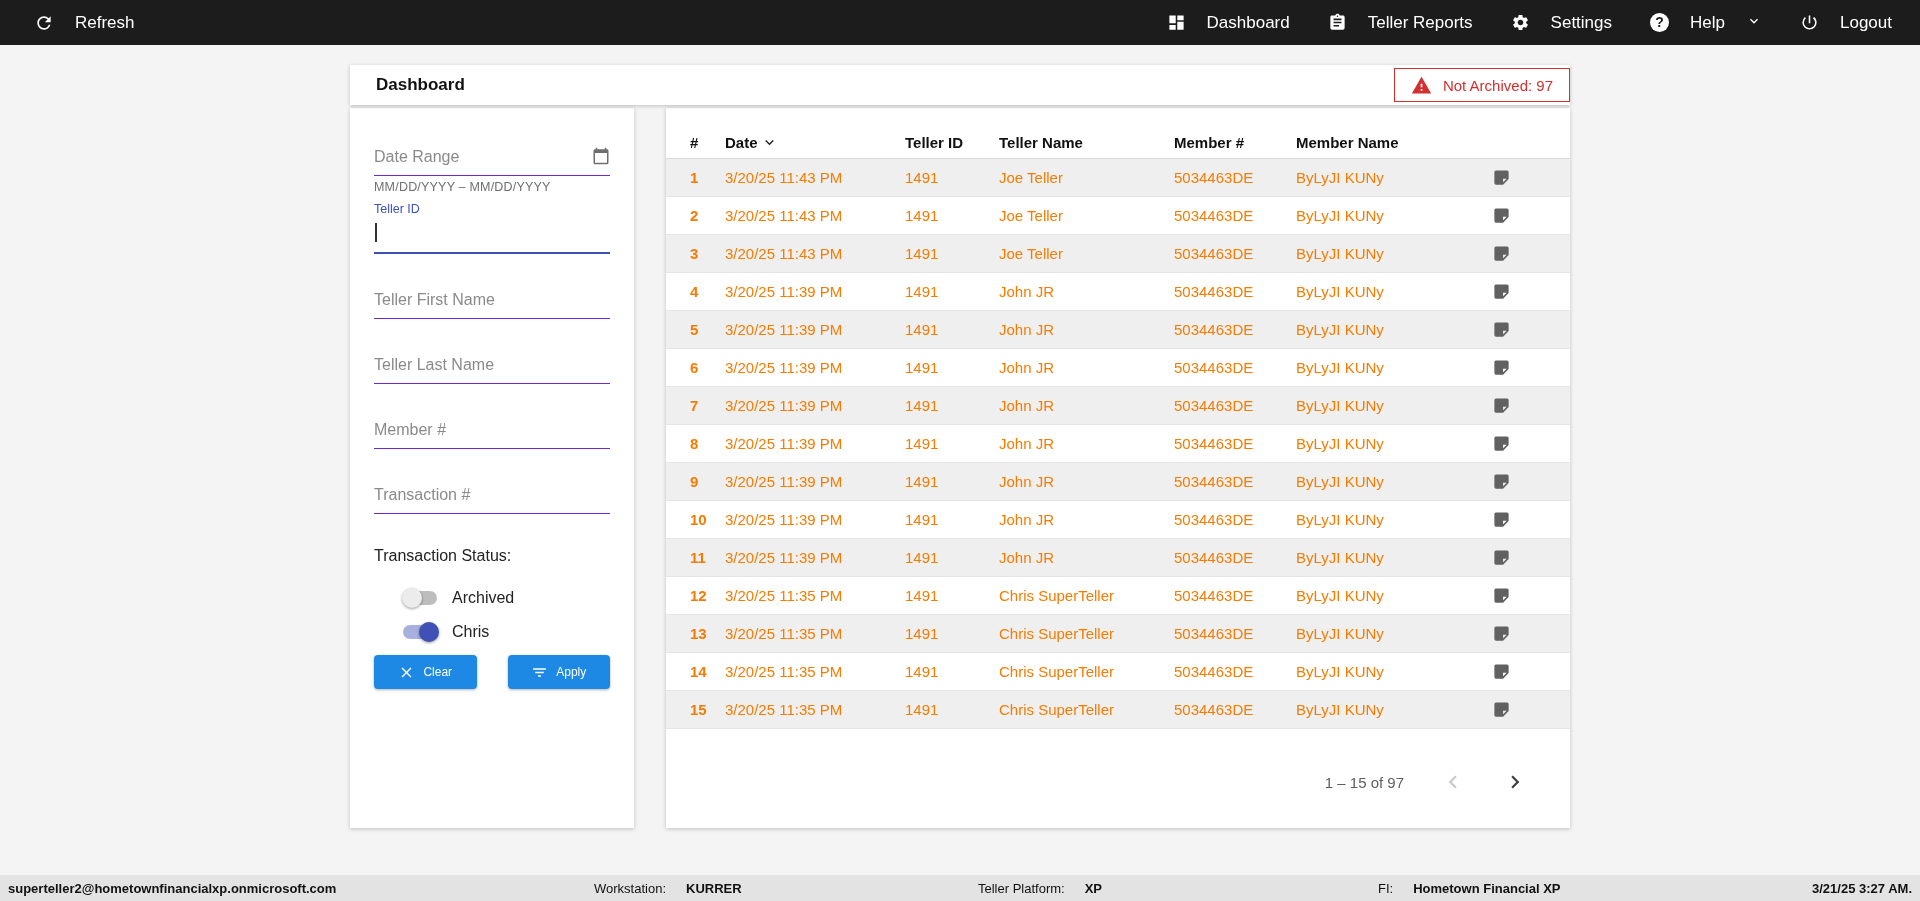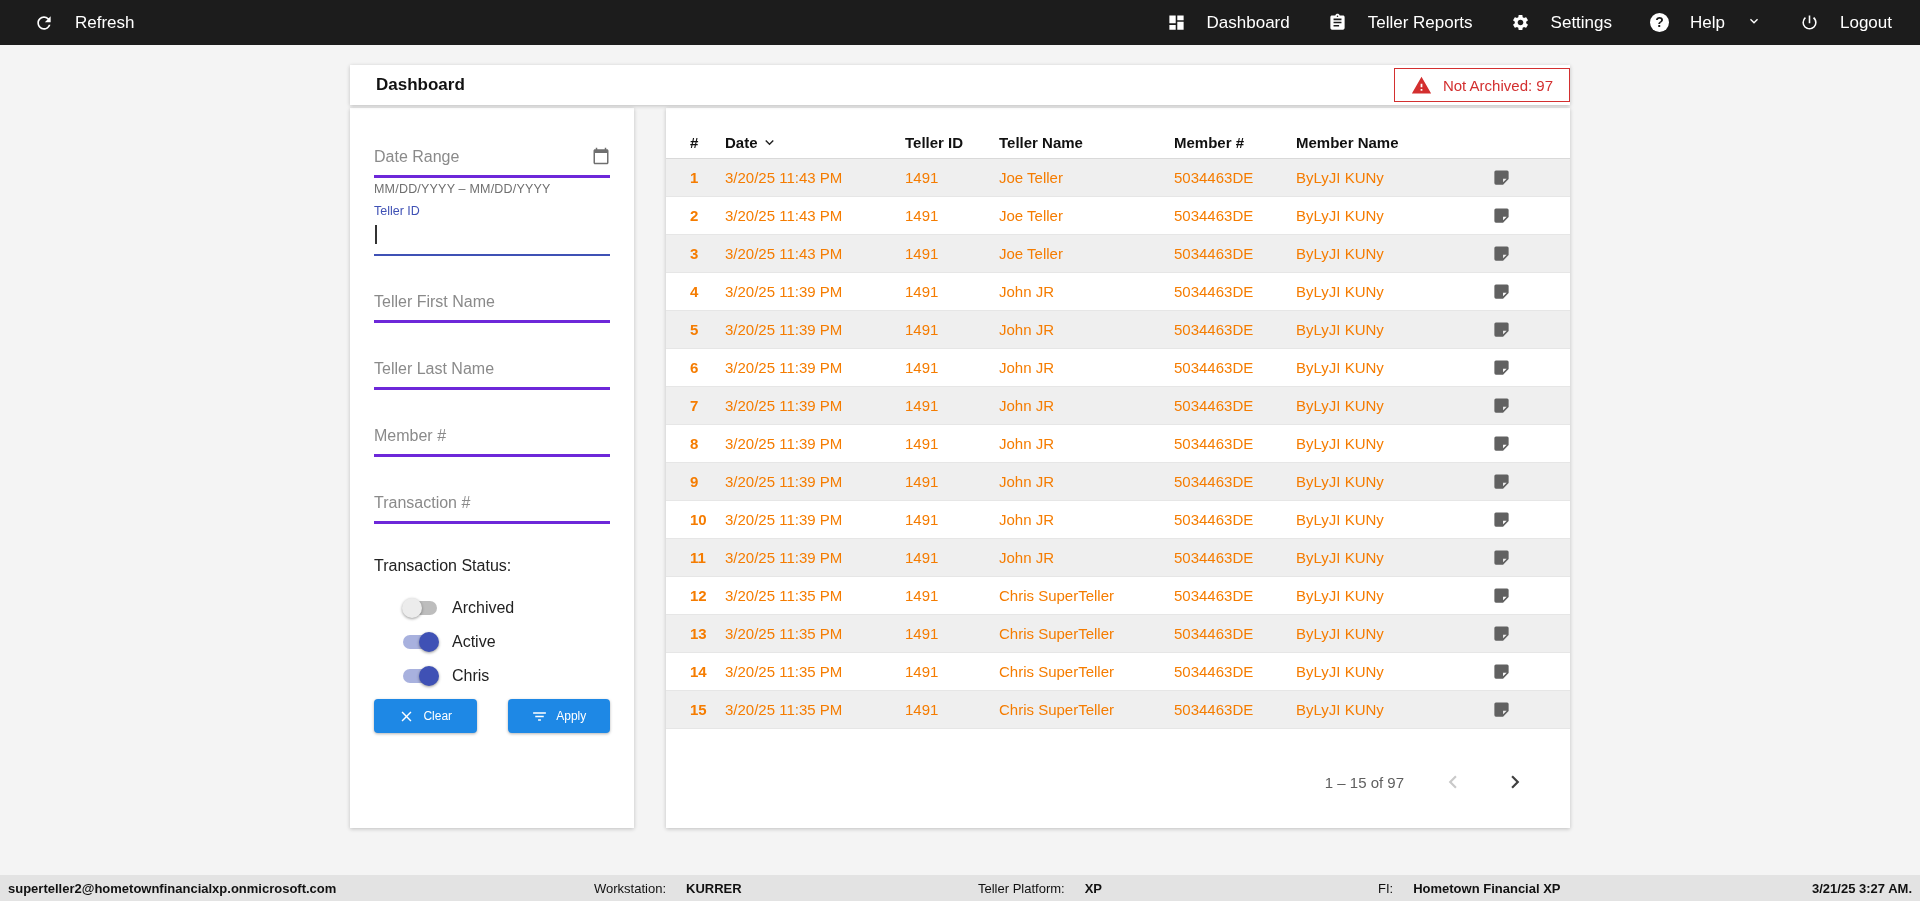--- a/index.html
+++ b/index.html
@@ -27,21 +27,21 @@
   .card{background:#fff;box-shadow:0 1px 4px rgba(0,0,0,.22);}
   .header-card{height:40px;display:flex;align-items:center;padding-left:26px;position:relative;}
   .page-title{font-size:17px;font-weight:bold;color:#111;}
   .badge{margin-left:auto;height:34px;border:1px solid var(--red);background:#fff;color:var(--red);
          display:flex;align-items:center;gap:11px;padding:0 16px;font-size:15px;cursor:pointer;}
   .cards{display:flex;gap:32px;margin-top:3px;}
 
   
   .filter-card{width:284px;height:720px;padding:36px 24px 24px;}
   .field{position:relative;margin-bottom:33px;}
-  .field input{width:100%;border:none;border-bottom:3px solid #6d28d9;background:transparent;
+  .field input{width:100%;border:none;border-bottom:1px solid #6d28d9;background:transparent;
                font-size:16px;color:#333;padding:4px 0 9px;outline:none;font-family:"Liberation Sans",sans-serif;}
   .field input::placeholder{color:#8a8a8a;opacity:1;}
   .date-field{margin-bottom:0;}
   .date-field .cal{position:absolute;right:0;top:3px;}
   .helper{font-size:12.5px;color:#6f6f6f;margin-top:4px;letter-spacing:.2px;}
   .tid-label{font-size:12.5px;color:var(--focus-blue);margin-top:8px;}
   .tid-field{margin-top:0;margin-bottom:33px;}
   .tid-field input{border-bottom:2px solid var(--focus-blue);padding:6px 0 12px;}
   .caret{position:absolute;left:1px;top:7px;width:2px;height:19px;background:#333;}
   .status-label{font-size:16px;color:#222;margin:14px 0 16px;}
@@ -172,27 +172,20 @@
         <div class="status-label">Transaction Status:</div>
         <div>
   <div class="toggle-row">
     <span class="switch off">
       <span class="track"></span>
       <span class="thumb"></span>
     </span>
     <span>Archived</span>
   </div>
 
-  <div class="toggle-row">
-    <span class="switch on">
-      <span class="track"></span>
-      <span class="thumb"></span>
-    </span>
-    <span>Active</span>
-  </div>
 
   <div class="toggle-row">
     <span class="switch on">
       <span class="track"></span>
       <span class="thumb"></span>
     </span>
     <span>Chris</span>
   </div>
 </div>
         <div class="buttons">

